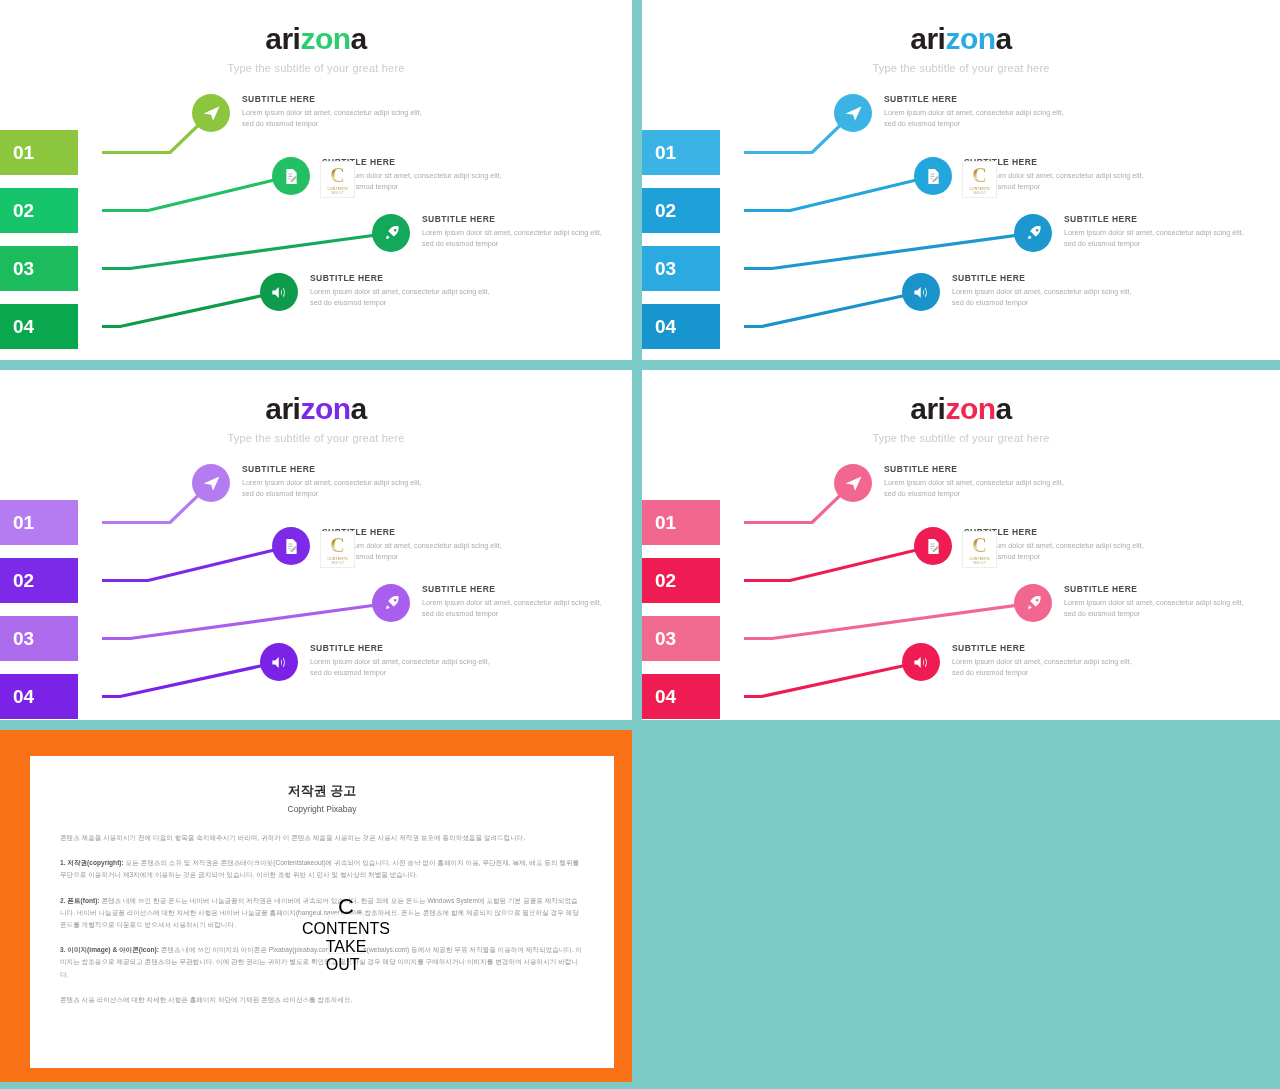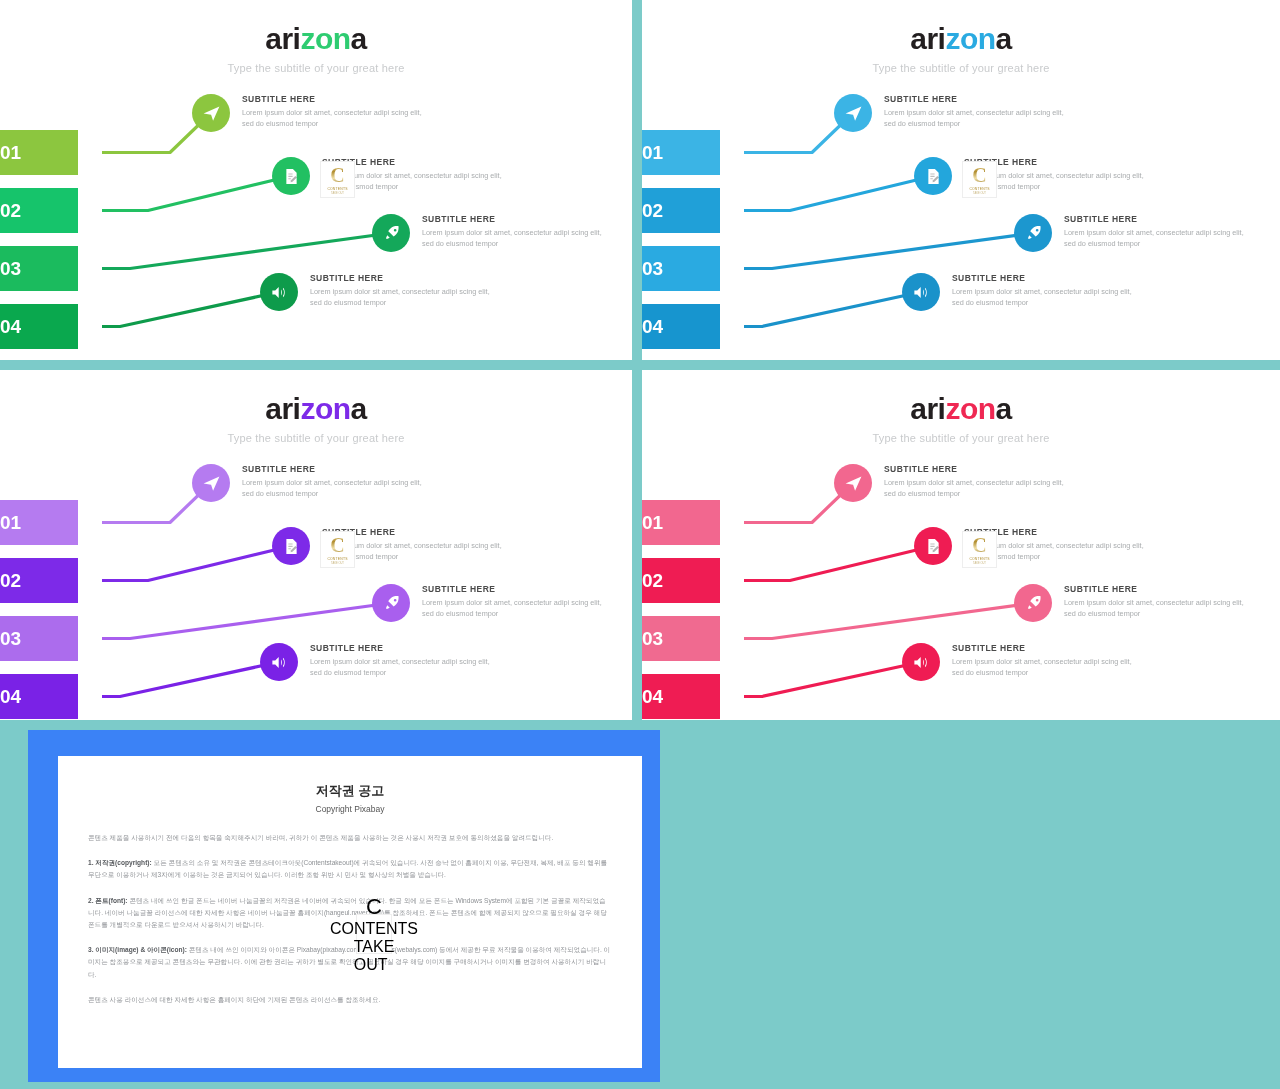--- a/index.html
+++ b/index.html
@@ -44,20 +44,21 @@
     margin-top:8px; font-size:11px; color:#c9cbcd; letter-spacing:.2px;
   }
 
   
   .ribbons { position:absolute; left:0px; }
   .ribbon {
     position:relative;
     width:78px; height:45px;
     display:flex; align-items:center;
     color:#fff; font-size:19px; font-weight:bold;
+    padding-left:13px;
     clip-path: polygon(0 0, 78px 0, 78px 100%, 0 100%);
   }
   .ribbon .fold {
     position:absolute; left:78px; top:0; width:28px; height:100%;
   }
 
   
   .lines { position:absolute; left:0; top:0; width:100%; height:100%; }
 
   
@@ -427,21 +428,21 @@
           <div class="st">SUBTITLE HERE</div>
           <div class="bd">Lorem ipsum dolor sit amet, consectetur adipi scing elit, sed do eiusmod tempor</div>
         </div>
       </div>
       <div class="wm" style="left: 320px; top: 161px;">
         <div class="wm-c">C</div>
         <div class="wm-t">CONTENTS</div>
         <div class="wm-t2">TAKE OUT</div>
       </div>
     </div>
-    <div id="slide-copyright" style="background: #3b82f6; margin-left: 28px;">
+    <div id="slide-copyright" style="background: #f97316;">
       <div class="cp-paper">
         <div class="cp-title">저작권 공고</div>
         <div class="cp-subtitle">Copyright Pixabay</div>
         <div class="cp-body">
           <p class="cp-p">콘텐츠 제품을 사용하시기 전에 다음의 항목을 숙지해주시기 바라며, 귀하가 이 콘텐츠 제품을 사용하는 것은 사용시 저작권 보호에 동의하셨음을 알려드립니다.</p>
           <p class="cp-p"><b>1. 저작권(copyright):</b><span> 모든 콘텐츠의 소유 및 저작권은 콘텐츠테이크아웃(Contentstakeout)에 귀속되어 있습니다. 사전 승낙 없이 홈페이지 이용, 무단전재, 복제, 배포 등의 행위를 무단으로 이용하거나 제3자에게 이용하는 것은 금지되어 있습니다. 이러한 조항 위반 시 민사 및 형사상의 처벌을 받습니다.</span></p>
           <p class="cp-p"><b>2. 폰트(font):</b><span> 콘텐츠 내에 쓰인 한글 폰트는 네이버 나눔글꼴의 저작권은 네이버에 귀속되어 있습니다. 한글 외에 모든 폰트는 Windows System에 포함된 기본 글꼴로 제작되었습니다. 네이버 나눔글꼴 라이선스에 대한 자세한 사항은 네이버 나눔글꼴 홈페이지(hangeul.naver.com)를 참조하세요. 폰트는 콘텐츠에 함께 제공되지 않으므로 필요하실 경우 해당 폰트를 개별적으로 다운로드 받으셔서 사용하시기 바랍니다.</span></p>
           <p class="cp-p"><b>3. 이미지(image) &amp; 아이콘(icon):</b><span> 콘텐츠 내에 쓰인 이미지와 아이콘은 Pixabay(pixabay.com)와 Webalys(webalys.com) 등에서 제공한 무료 저작물을 이용하여 제작되었습니다. 이미지는 참조용으로 제공되고 콘텐츠와는 무관합니다. 이에 관한 권리는 귀하가 별도로 확인하고 필요하실 경우 해당 이미지를 구매하시거나 이미지를 변경하여 사용하시기 바랍니다.</span></p>
           <p class="cp-p">콘텐츠 사용 라이선스에 대한 자세한 사항은 홈페이지 하단에 기재된 콘텐츠 라이선스를 참조하세요.</p>
         </div>

